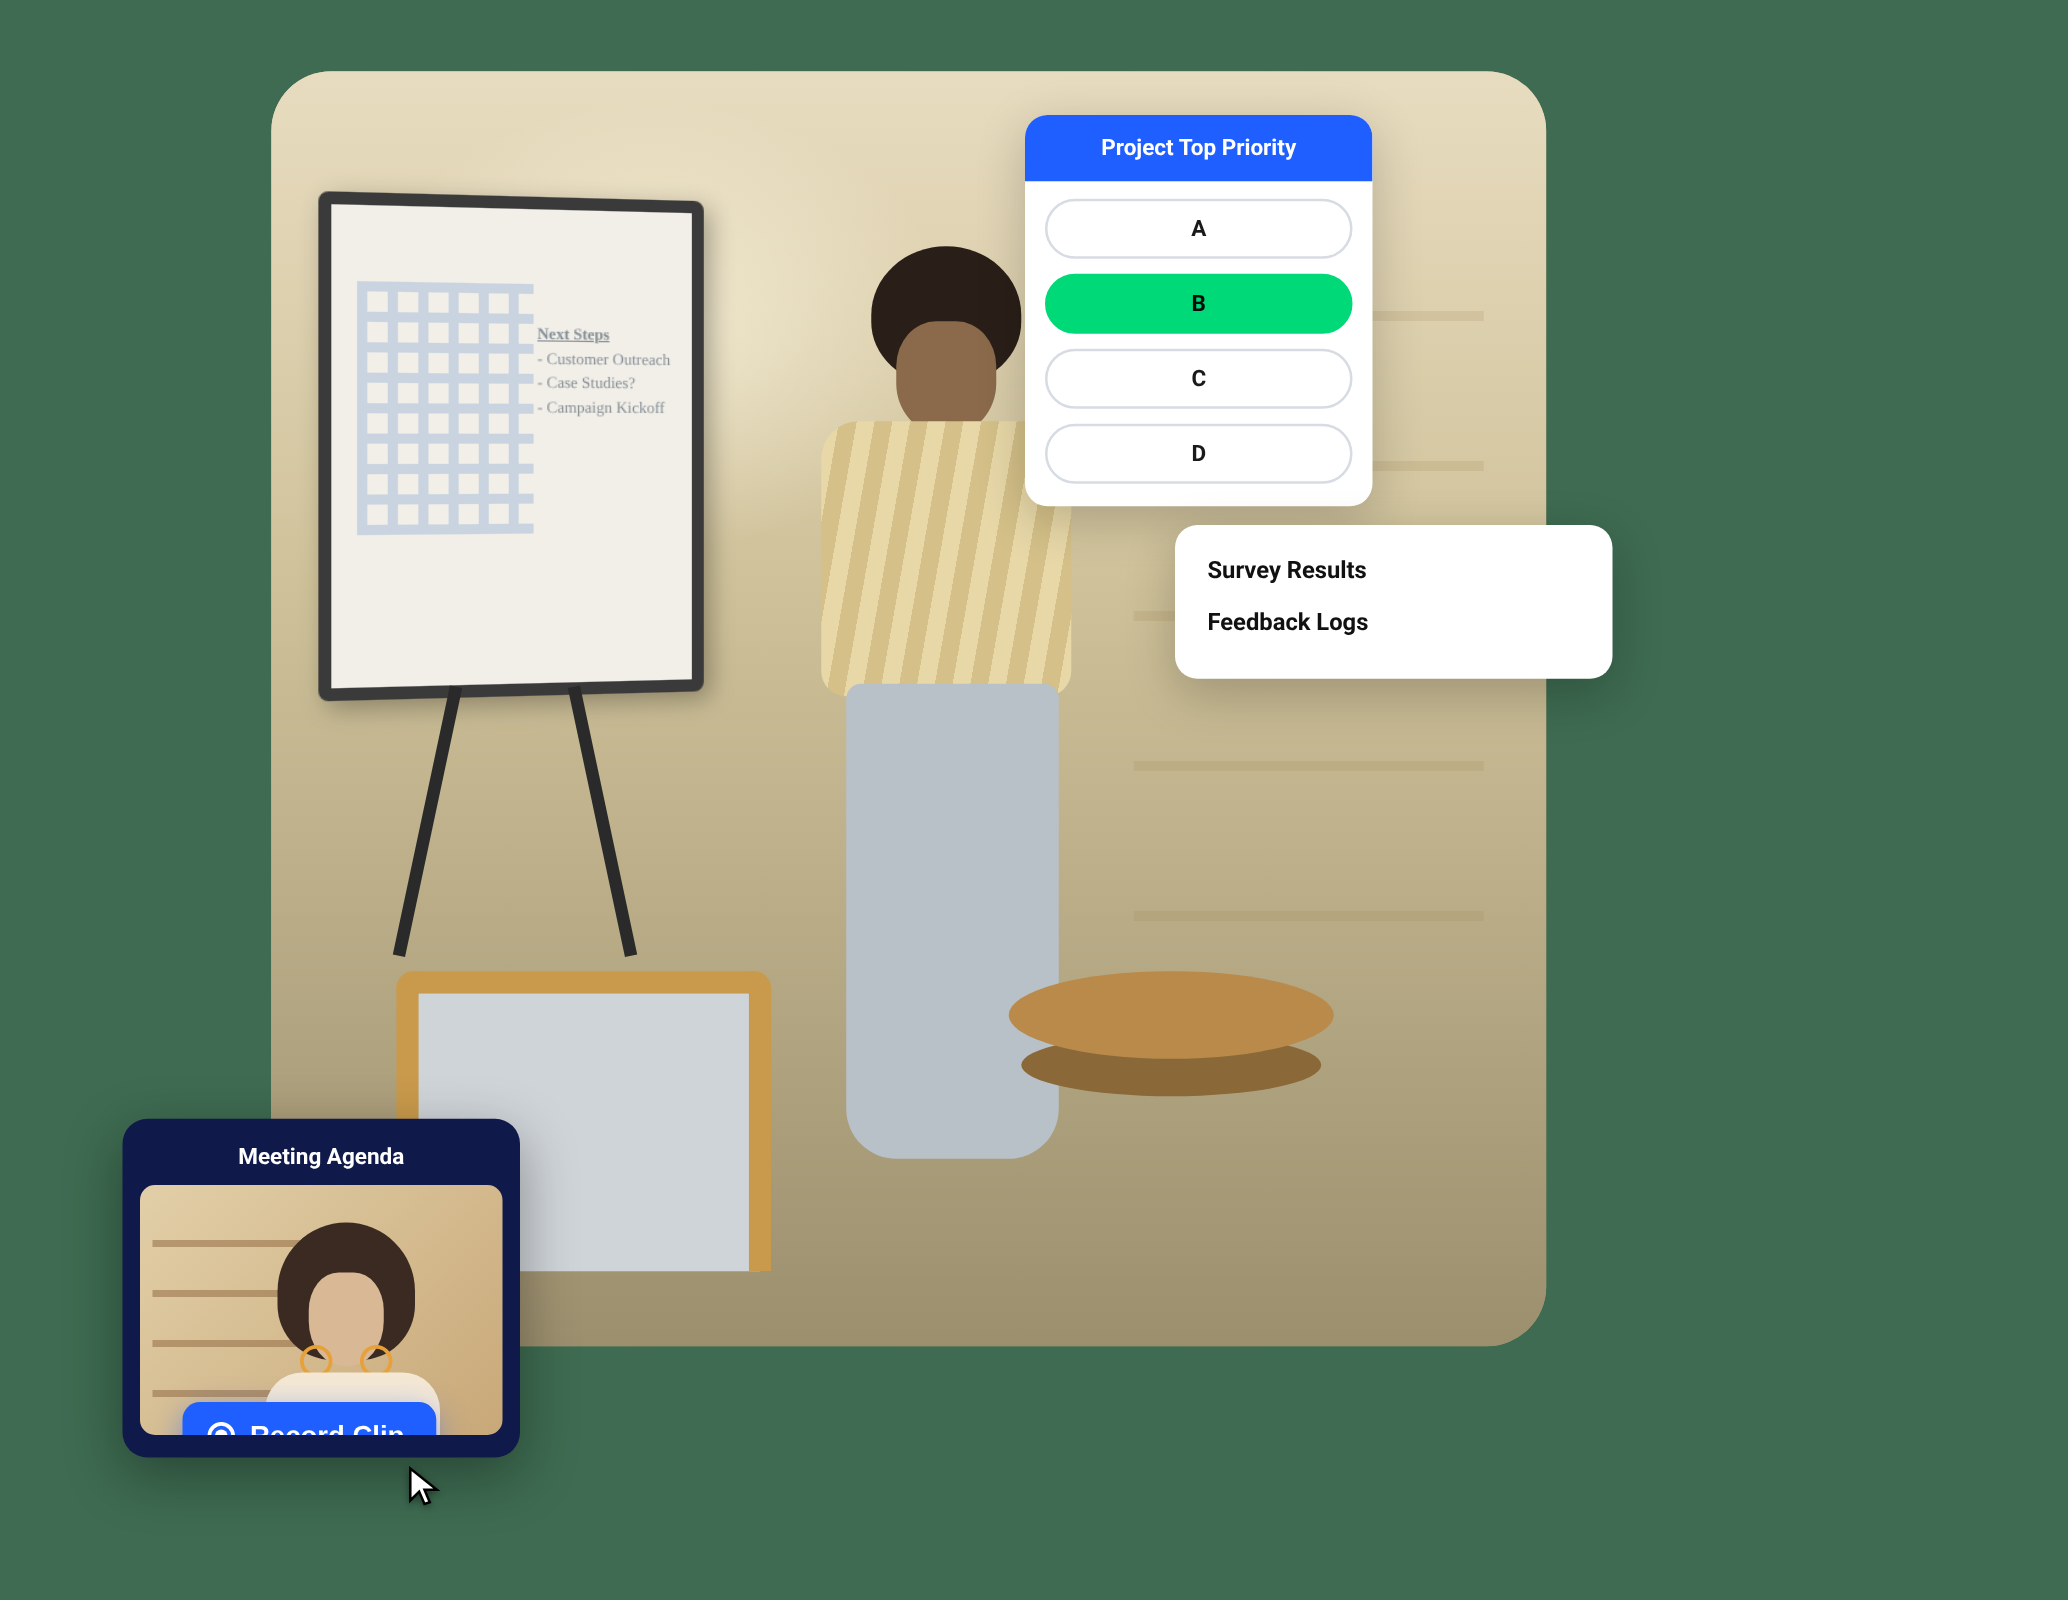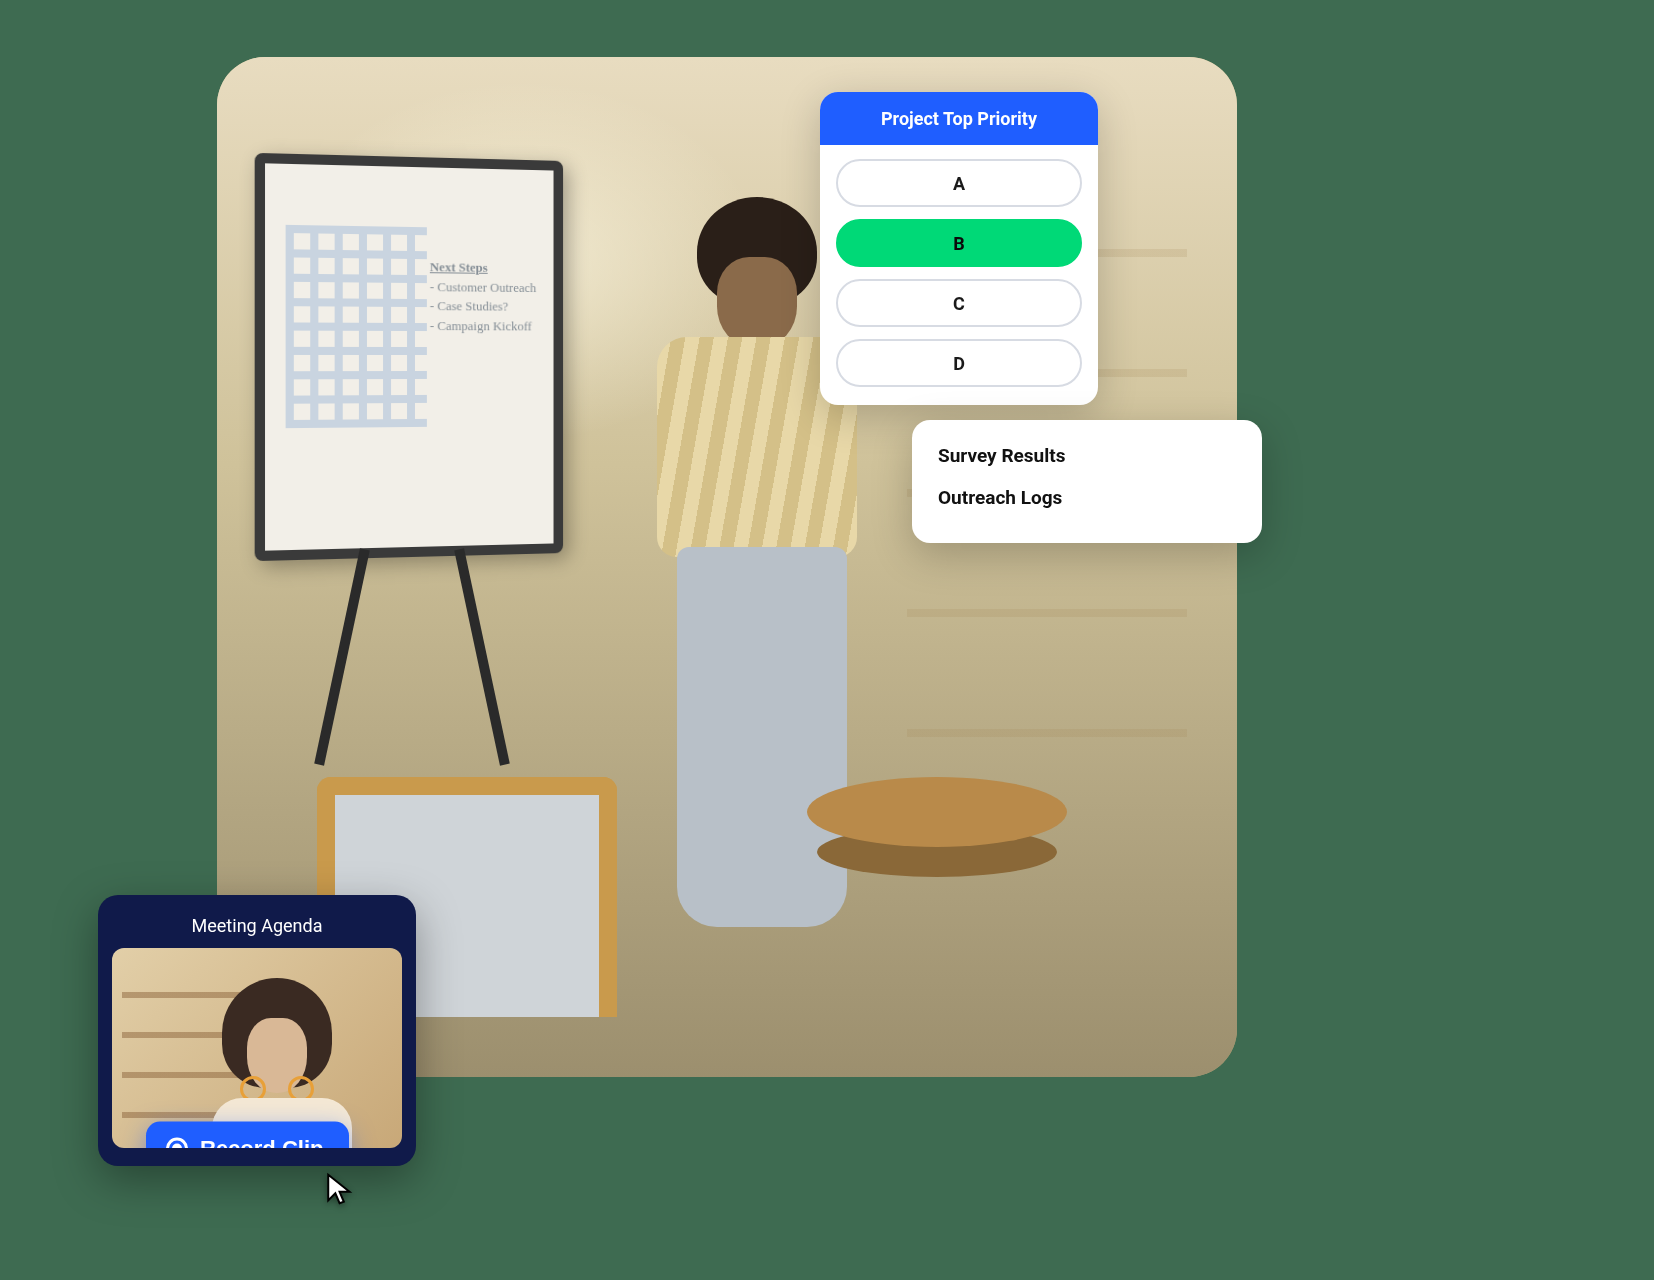--- a/index.html
+++ b/index.html
@@ -134,21 +134,21 @@
   }
   .poll-option.selected {
     background:#00d977;
     border-color:#00d977;
     color:#0b0b0b;
   }
 
   
   .results-card {
     position: absolute;
-    left: 912px; top: 420px;
+    left: 940px; top: 420px;
     width: 350px;
     background:#fff;
     border-radius:18px;
     padding: 22px 26px 24px;
     box-shadow: 0 12px 40px rgba(0,0,0,0.22);
     color:#111;
     font-size:17px;
     line-height:1.45;
   }
   .results-card h3 { font-size:19px; font-weight:700; margin-bottom:8px; }
@@ -160,21 +160,21 @@
   .agenda-card {
     position: absolute;
     left: 98px; top: 895px;
     width: 318px;
     background:#101a4a;
     border-radius:20px;
     padding: 14px 14px 18px;
     box-shadow: 0 14px 44px rgba(0,0,0,0.35);
   }
   .agenda-title {
-    color:#fff; text-align:center; font-weight:400; font-size:18px;
+    color:#fff; text-align:center; font-weight:700; font-size:18px;
     padding:6px 0 12px;
   }
   .agenda-video {
     width:100%; height:200px;
     border-radius:12px;
     background: linear-gradient(135deg,#e2cfa8,#c8a878);
     position:relative; overflow:hidden;
   }
   .agenda-video .av-shelf {
     position:absolute; left:10px; top:20px; width:120px; height:150px;
@@ -265,21 +265,21 @@
   <div class="poll-body">
     <div class="poll-option">A</div>
     <div class="poll-option selected">B</div>
     <div class="poll-option">C</div>
     <div class="poll-option">D</div>
   </div>
 </div>
 
 <div class="results-card">
   <h3>Survey Results</h3>
-  <h3 class="second">Outreach Logs</h3>
+  <h3 class="second">Feedback Logs</h3>
 </div>
 
 <div class="agenda-card">
   <div class="agenda-title">Meeting Agenda</div>
   <div class="agenda-video">
     <div class="av-shelf"></div>
     <div class="av-person-hair"></div>
     <div class="av-person-face"></div>
     <div class="av-earrings"></div>
     <div class="av-body"></div>

